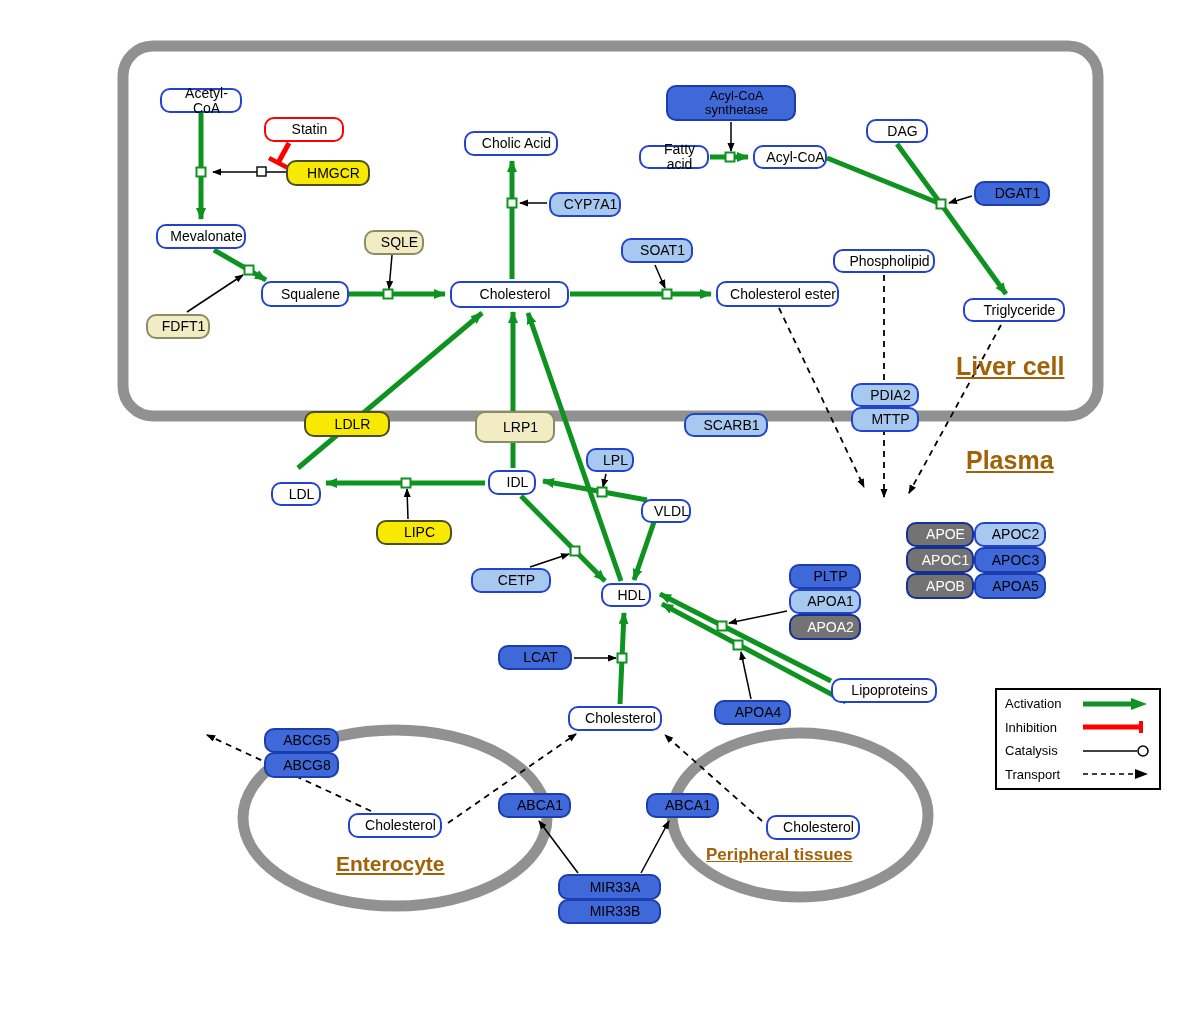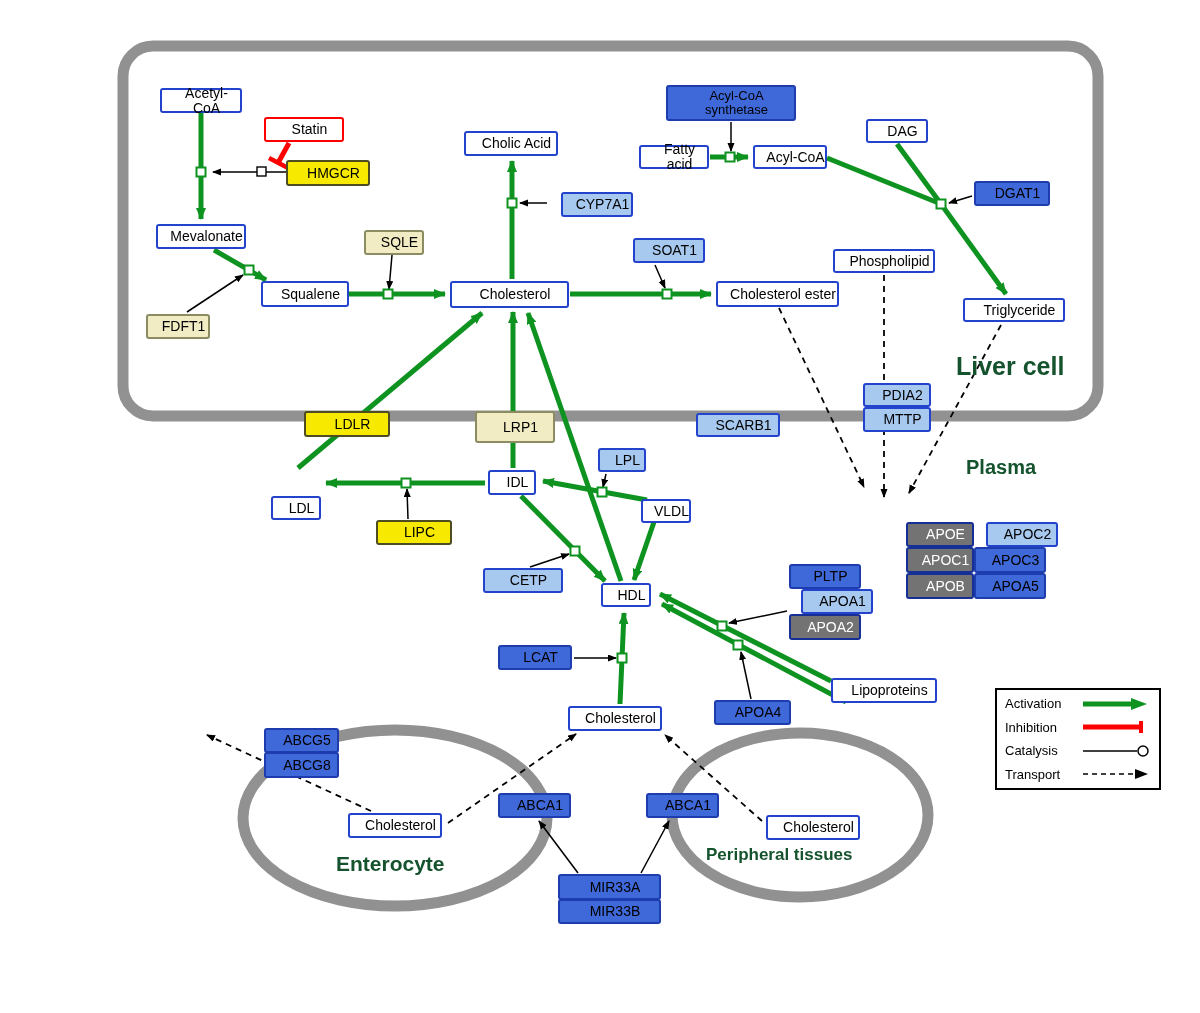--- a/index.html
+++ b/index.html
@@ -1,27 +1,27 @@
 <!DOCTYPE html>
 <html><head>
 <meta charset="utf-8">
 <style>
   body{margin:0;background:#fff;font-family:"Liberation Sans",sans-serif;}
   #canvas{position:relative;width:1200px;height:1013px;background:#fff;overflow:hidden;}
   #edges{position:absolute;left:0;top:0;}
   .node{position:absolute;box-sizing:border-box;display:flex;align-items:center;justify-content:center;
-        font-size:14px;color:#000;background:#fff;border:2px solid #2343cd;border-radius:3px;
+        font-size:14px;color:#000;background:#fff;border:2px solid #2343cd;border-radius:10px;
         line-height:1.05;text-align:center;padding-left:11px;}
   .c-yellow{background:#f7ea00;border-color:#4d4d21;}
   .c-cream{background:#f1ecc3;border-color:#8c8c62;}
-  .c-lblue{background:#a8c9ef;border-color:#2343cd;margin-left:12px;}
+  .c-lblue{background:#a8c9ef;border-color:#2343cd;}
   .c-mblue{background:#3f68d9;border-color:#1d3cae;}
   .c-dblue{background:#737373;border-color:#152f96;color:#fff;}
   .c-red{border-color:#ff0000;}
-  .comp-label{position:absolute;font-weight:bold;color:#14532d;}
+  .comp-label{position:absolute;font-weight:bold;color:#a16207;text-decoration:underline;}
   .legend{position:absolute;left:995px;top:688px;width:166px;height:102px;border:2px solid #000;
           background:#fff;box-sizing:border-box;padding:6px 8px;display:flex;flex-direction:column;
           justify-content:space-between;}
   .legend-row{display:flex;align-items:center;justify-content:space-between;font-size:13px;color:#000;}
   .two-line{flex-direction:column;font-size:13px;}
 </style>
 </head>
 <body>
 
 <div id="canvas">
@@ -134,21 +134,21 @@
   <div class="node" style="left:753px;top:145px;width:74px;height:24px">Acyl-CoA</div>
   <div class="node" style="left:866px;top:119px;width:62px;height:24px">DAG</div>
   <div class="node c-mblue" style="left:974px;top:181px;width:76px;height:25px">DGAT1</div>
   <div class="node" style="left:833px;top:249px;width:102px;height:24px">Phospholipid</div>
   <div class="node" style="left:963px;top:298px;width:102px;height:24px">Triglyceride</div>
   <div class="node c-lblue" style="left:851px;top:383px;width:68px;height:24px">PDIA2</div>
   <div class="node c-lblue" style="left:851px;top:407px;width:68px;height:25px">MTTP</div>
   <div class="node c-yellow" style="left:304px;top:411px;width:86px;height:26px">LDLR</div>
   <div class="node c-cream" style="left:475px;top:411px;width:80px;height:32px">LRP1</div>
   <div class="node c-lblue" style="left:684px;top:413px;width:84px;height:24px">SCARB1</div>
-  <div class="node" style="left:271px;top:496px;width:50px;height:24px">LDL</div>
+  <div class="node" style="left:271px;top:482px;width:50px;height:24px">LDL</div>
   <div class="node" style="left:488px;top:470px;width:48px;height:25px">IDL</div>
   <div class="node c-lblue" style="left:586px;top:448px;width:48px;height:24px">LPL</div>
   <div class="node" style="left:641px;top:499px;width:50px;height:24px">VLDL</div>
   <div class="node c-yellow" style="left:376px;top:520px;width:76px;height:25px">LIPC</div>
   <div class="node c-lblue" style="left:471px;top:568px;width:80px;height:25px">CETP</div>
   <div class="node" style="left:601px;top:583px;width:50px;height:24px">HDL</div>
   <div class="node c-mblue" style="left:789px;top:564px;width:72px;height:25px">PLTP</div>
   <div class="node c-lblue" style="left:789px;top:589px;width:72px;height:25px">APOA1</div>
   <div class="node c-dblue" style="left:789px;top:614px;width:72px;height:26px">APOA2</div>
   <div class="node c-dblue" style="left:906px;top:522px;width:68px;height:25px">APOE</div>
@@ -164,21 +164,21 @@
   <div class="node c-mblue" style="left:264px;top:728px;width:75px;height:25px">ABCG5</div>
   <div class="node c-mblue" style="left:264px;top:752px;width:75px;height:26px">ABCG8</div>
   <div class="node" style="left:348px;top:813px;width:94px;height:25px">Cholesterol</div>
   <div class="node c-mblue" style="left:498px;top:793px;width:73px;height:25px">ABCA1</div>
   <div class="node c-mblue" style="left:646px;top:793px;width:73px;height:25px">ABCA1</div>
   <div class="node" style="left:766px;top:815px;width:94px;height:25px">Cholesterol</div>
   <div class="node c-mblue" style="left:558px;top:874px;width:103px;height:26px">MIR33A</div>
   <div class="node c-mblue" style="left:558px;top:899px;width:103px;height:25px">MIR33B</div>
 
   <div class="comp-label" style="left:956px;top:352px;font-size:25px">Liver cell</div>
-  <div class="comp-label" style="left:966px;top:456px;font-size:20px">Plasma</div>
+  <div class="comp-label" style="left:966px;top:446px;font-size:25px">Plasma</div>
   <div class="comp-label" style="left:336px;top:852px;font-size:21px">Enterocyte</div>
   <div class="comp-label" style="left:706px;top:845px;font-size:17px">Peripheral tissues</div>
 
   <div class="legend">
     <div class="legend-row">
       <span>Activation</span>
       <svg width="70" height="14">
         <line x1="2" y1="7" x2="52" y2="7" stroke="#0E9320" stroke-width="5"></line>
         <polygon points="50,1 66,7 50,13" fill="#0E9320"></polygon>
       </svg>

